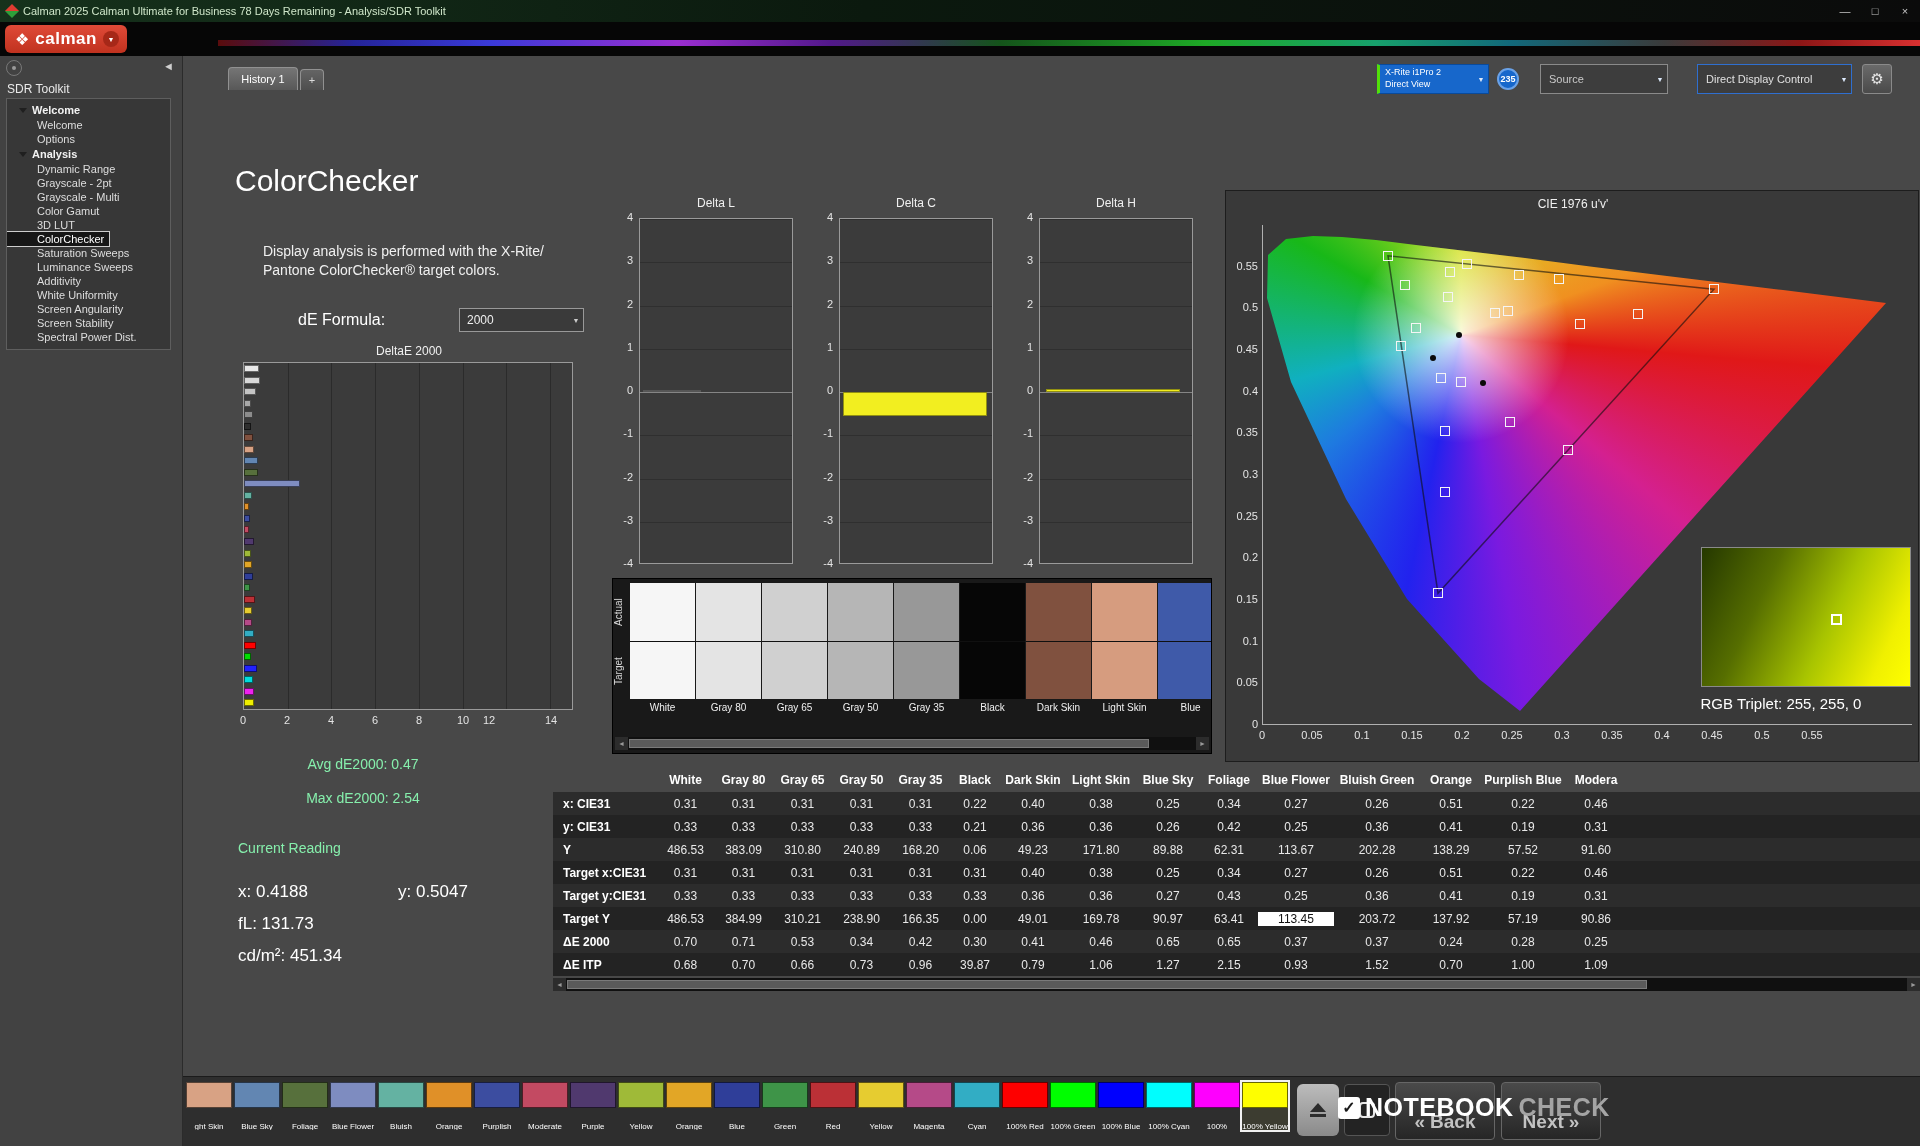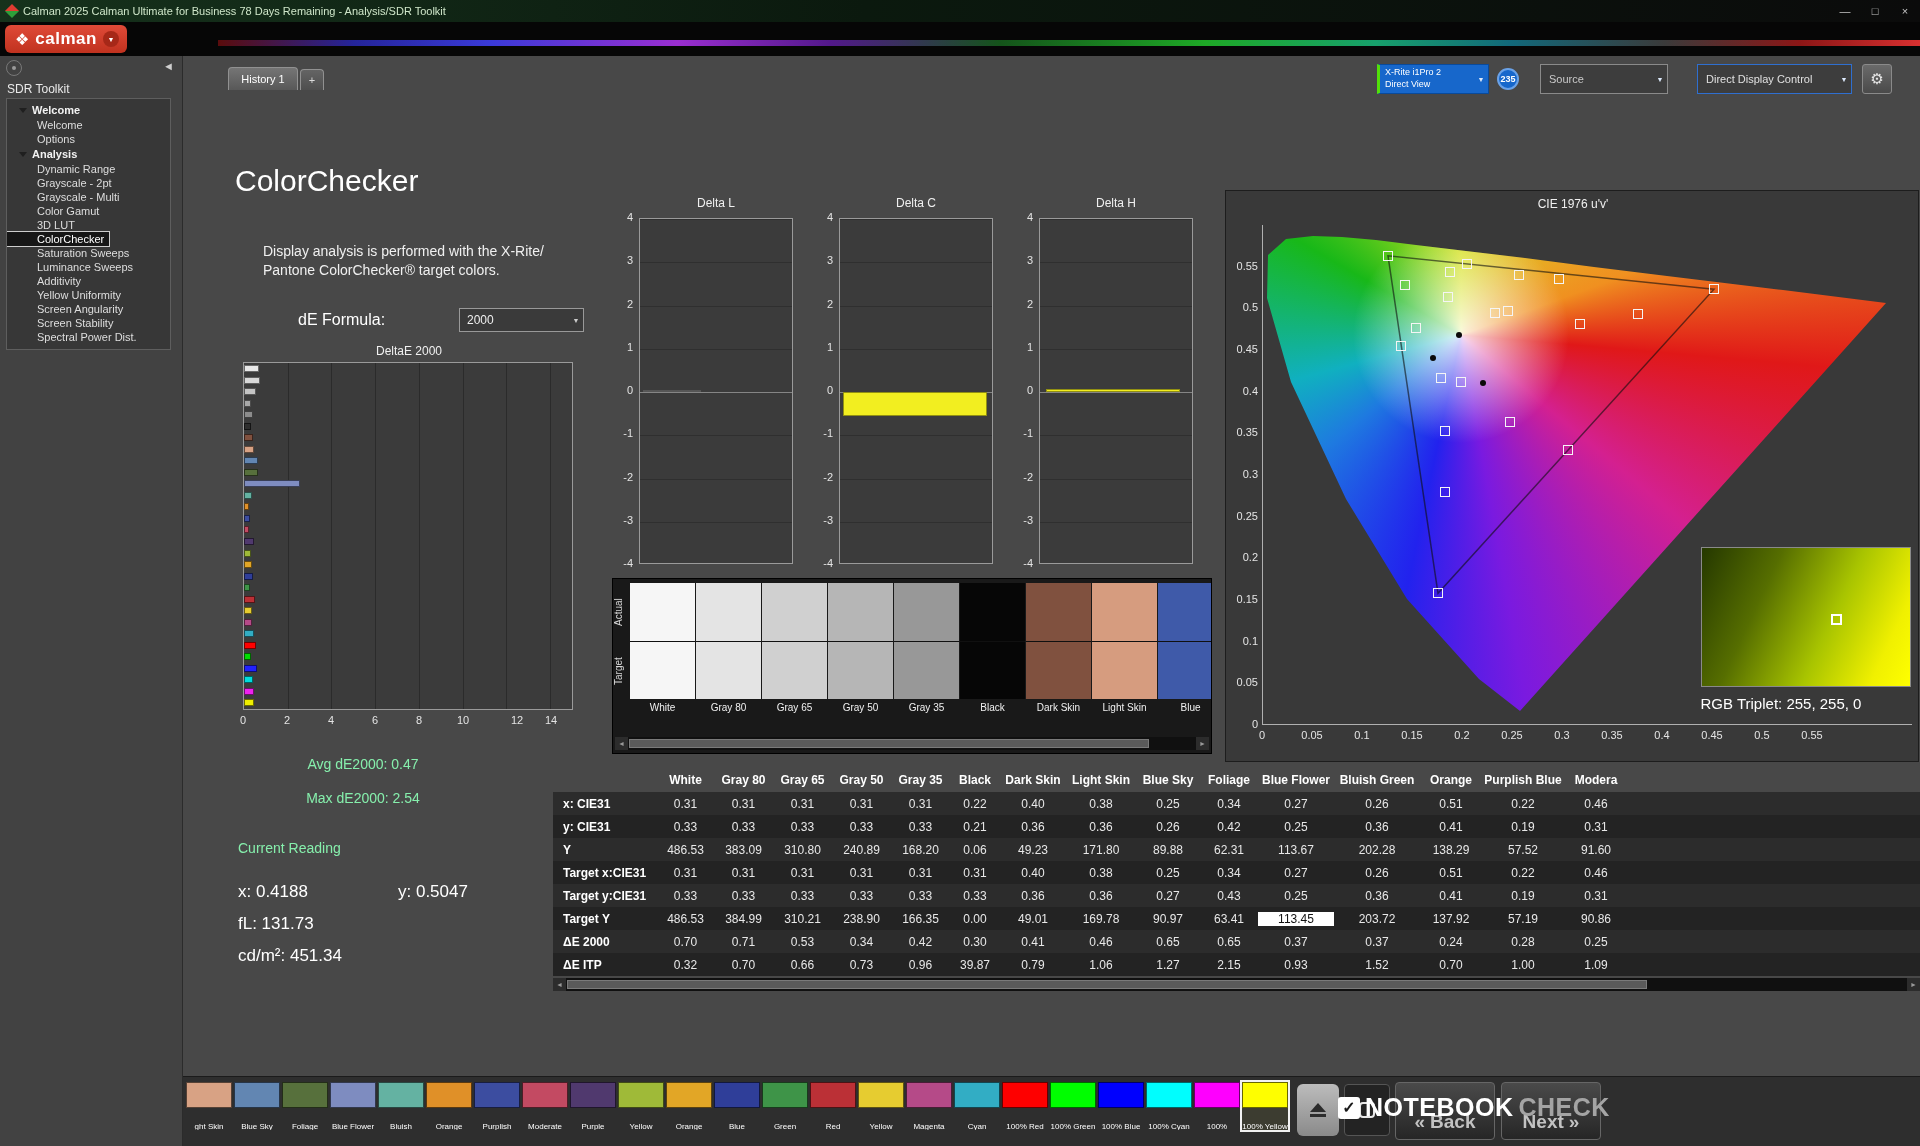--- a/index.html
+++ b/index.html
@@ -233,21 +233,21 @@
       <div class="tree-item lvl1">
         <span>Saturation Sweeps</span>
       </div>
       <div class="tree-item lvl1">
         <span>Luminance Sweeps</span>
       </div>
       <div class="tree-item lvl1">
         <span>Additivity</span>
       </div>
       <div class="tree-item lvl1">
-        <span>Yellow Uniformity</span>
+        <span>White Uniformity</span>
       </div>
       <div class="tree-item lvl1">
         <span>Screen Angularity</span>
       </div>
       <div class="tree-item lvl1">
         <span>Screen Stability</span>
       </div>
       <div class="tree-item lvl1">
         <span>Spectral Power Dist.</span>
       </div>
@@ -338,21 +338,21 @@
         <div class="hbar" style="top: 324.933px; width: 3%; background: rgb(238, 34, 238);"></div>
         <div class="hbar" style="top: 336.467px; width: 3.13333%; background: rgb(238, 238, 0);"></div>
       </div>
     <div class="de-ticks">
         <span style="left: -10px;">0</span>
         <span style="left: 34px;">2</span>
         <span style="left: 78px;">4</span>
         <span style="left: 122px;">6</span>
         <span style="left: 166px;">8</span>
         <span style="left: 210px;">10</span>
-        <span style="left: 264px;">12</span>
+        <span style="left: 236px;">12</span>
         <span style="left: 298px;">14</span>
       </div>
   </div>
 
   <div class="d-group" id="dl" style="left:428px;">
     <div class="d-title">Delta L</div>
     <div class="d-ylabs">
         <span style="top: 15px;">4</span>
         <span style="top: 58.25px;">3</span>
         <span style="top: 101.5px;">2</span>
@@ -696,21 +696,21 @@
         <span class="t-cell" style="width: 64px;">0.65</span>
         <span class="t-cell" style="width: 58px;">0.65</span>
         <span class="t-cell" style="width: 76px;">0.37</span>
         <span class="t-cell" style="width: 86px;">0.37</span>
         <span class="t-cell" style="width: 62px;">0.24</span>
         <span class="t-cell" style="width: 82px;">0.28</span>
         <span class="t-cell" style="width: 64px;">0.25</span>
       </div>
       <div class="t-row odd">
         <span class="t-label">ΔE ITP</span>
-        <span class="t-cell" style="width: 57px;">0.32</span>
+        <span class="t-cell" style="width: 57px;">0.68</span>
         <span class="t-cell" style="width: 59px;">0.70</span>
         <span class="t-cell" style="width: 59px;">0.66</span>
         <span class="t-cell" style="width: 59px;">0.73</span>
         <span class="t-cell" style="width: 59px;">0.96</span>
         <span class="t-cell" style="width: 50px;">39.87</span>
         <span class="t-cell" style="width: 66px;">0.79</span>
         <span class="t-cell" style="width: 70px;">1.06</span>
         <span class="t-cell" style="width: 64px;">1.27</span>
         <span class="t-cell" style="width: 58px;">2.15</span>
         <span class="t-cell" style="width: 76px;">0.93</span>

